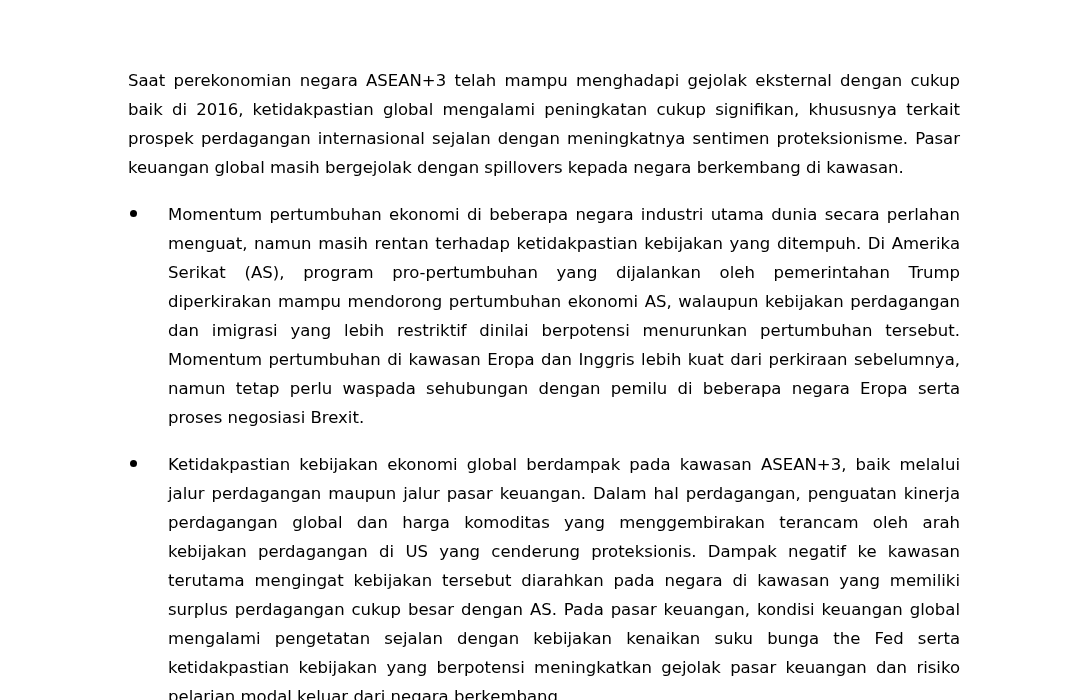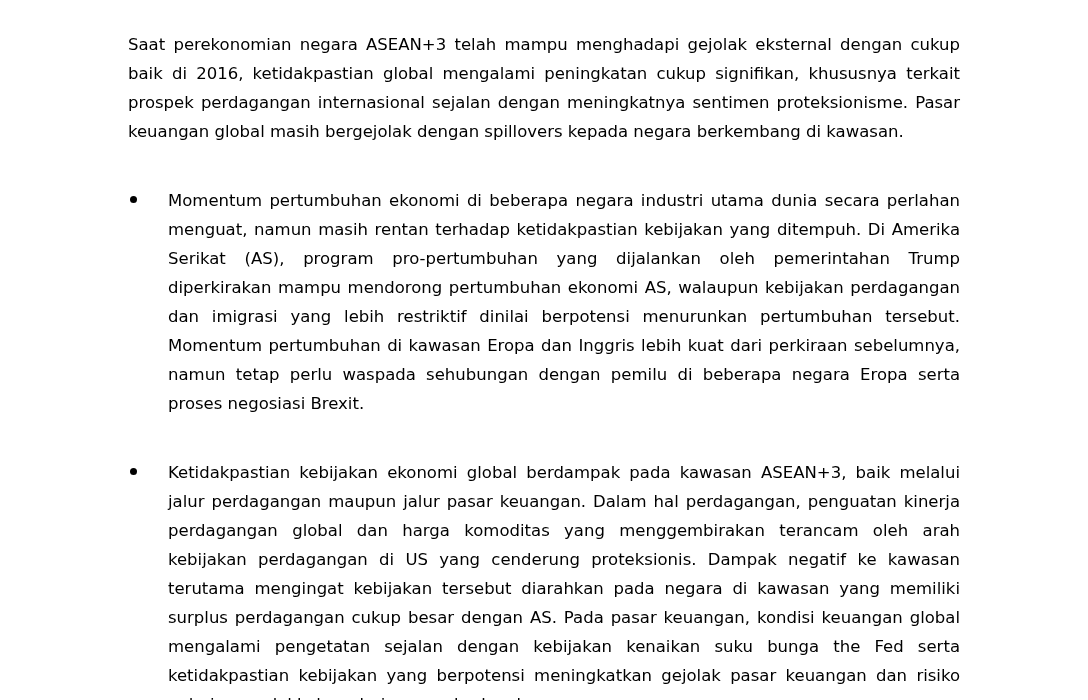--- a/index.html
+++ b/index.html
@@ -25,30 +25,31 @@
   .para {
     font-size: 16.5px;
     line-height: 29px;
     text-align: justify;
     text-justify: inter-word;
     margin: 0;
     color: #000000;
   }
   .para.intro {
     padding-top: 30px;
+    margin-top: 36px;
   }
   .bullet-list {
     margin: 0;
     padding: 0;
     list-style: none;
   }
   .bullet-item {
     position: relative;
     padding-left: 40px;
-    margin-top: 40px;
+    margin-top: 18px;
   }
   .bullet-item .dot {
     position: absolute;
     left: 2px;
     top: 10px;
     width: 7px;
     height: 7px;
     background: #000;
     border-radius: 50%;
   }

